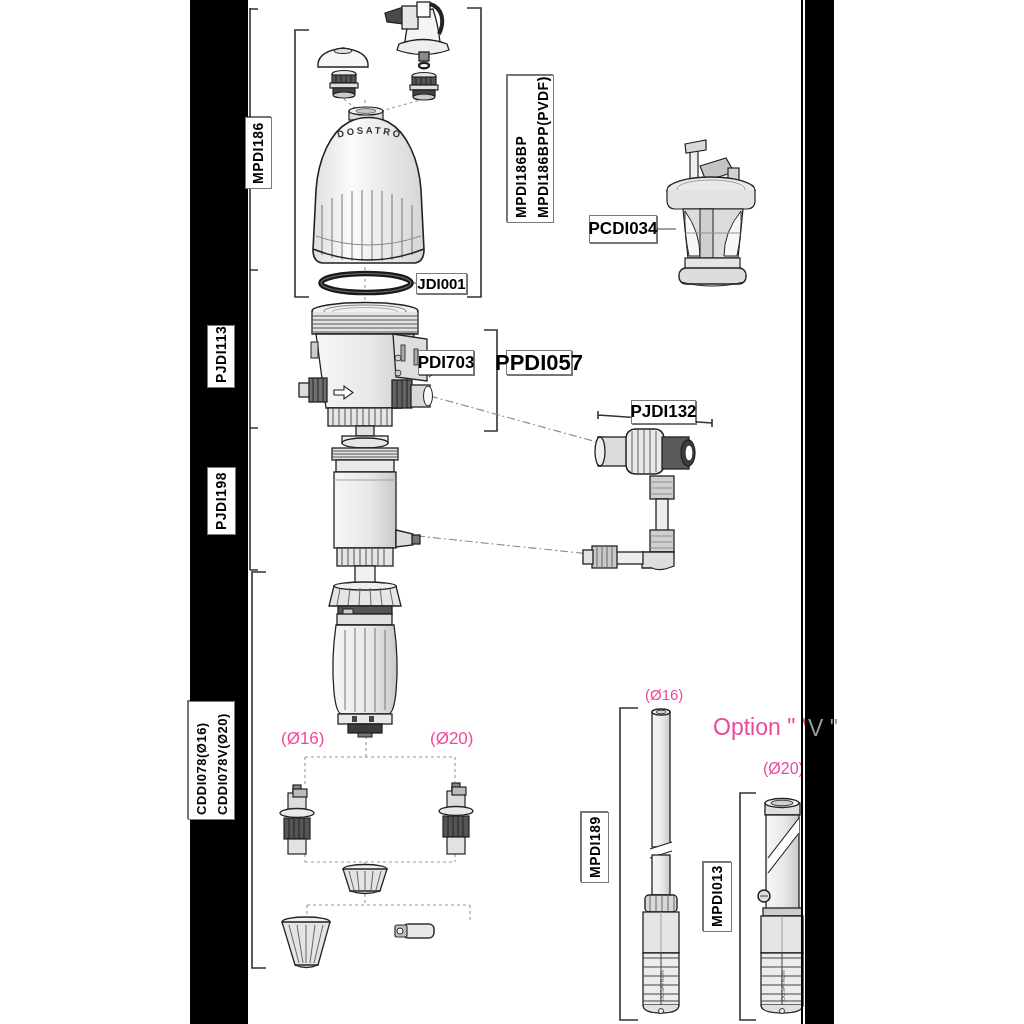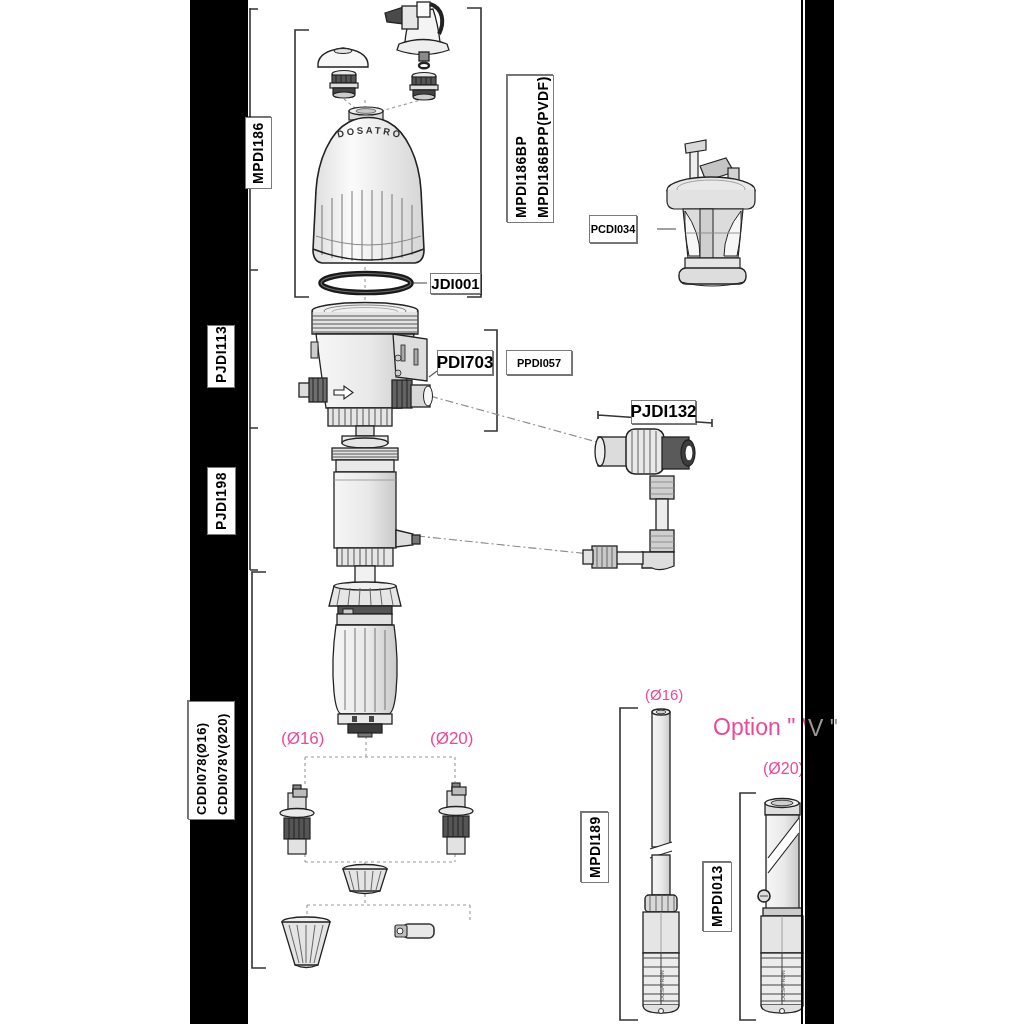--- a/index.html
+++ b/index.html
@@ -365,33 +365,33 @@
   </div>
 
   <div class="vlabel center" style="left:581px;top:812px;width:28px;height:71px;font-size:14px;line-height:22px;">
       <span class="ln">MPDI189</span>
     </div>
 
   <div class="vlabel center" style="left:703px;top:862px;width:29px;height:70px;font-size:14px;line-height:23px;">
       <span class="ln">MPDI013</span>
     </div>
 
-  <div class="hlabel" style="left:430px;top:273px;width:51px;height:21px;font-size:15px;">
+  <div class="hlabel" style="left:416px;top:273px;width:51px;height:21px;font-size:15px;">
       <span>JDI001</span>
     </div>
 
-  <div class="hlabel" style="left:589px;top:215px;width:48px;height:28px;font-size:11px;">
+  <div class="hlabel" style="left:589px;top:215px;width:68px;height:28px;font-size:17px;">
       <span>PCDI034</span>
     </div>
 
-  <div class="hlabel" style="left:437px;top:350px;width:56px;height:25px;font-size:17px;">
+  <div class="hlabel" style="left:418px;top:350px;width:56px;height:25px;font-size:17px;">
       <span>PDI703</span>
     </div>
 
-  <div class="hlabel" style="left:506px;top:350px;width:66px;height:25px;font-size:11px;">
+  <div class="hlabel" style="left:506px;top:350px;width:66px;height:25px;font-size:22px;">
       <span>PPDI057</span>
     </div>
 
   <div class="hlabel" style="left:631px;top:400px;width:65px;height:24px;font-size:17px;">
       <span>PJDI132</span>
     </div>
 
   <div class="ptxt" style="left:281px;top:729px;font-size:17px;"><span>(Ø16)</span></div>
   <div class="ptxt" style="left:430px;top:729px;font-size:17px;"><span>(Ø20)</span></div>
   <div class="ptxt" style="left:645px;top:686px;font-size:15px;"><span>(Ø16)</span></div>

